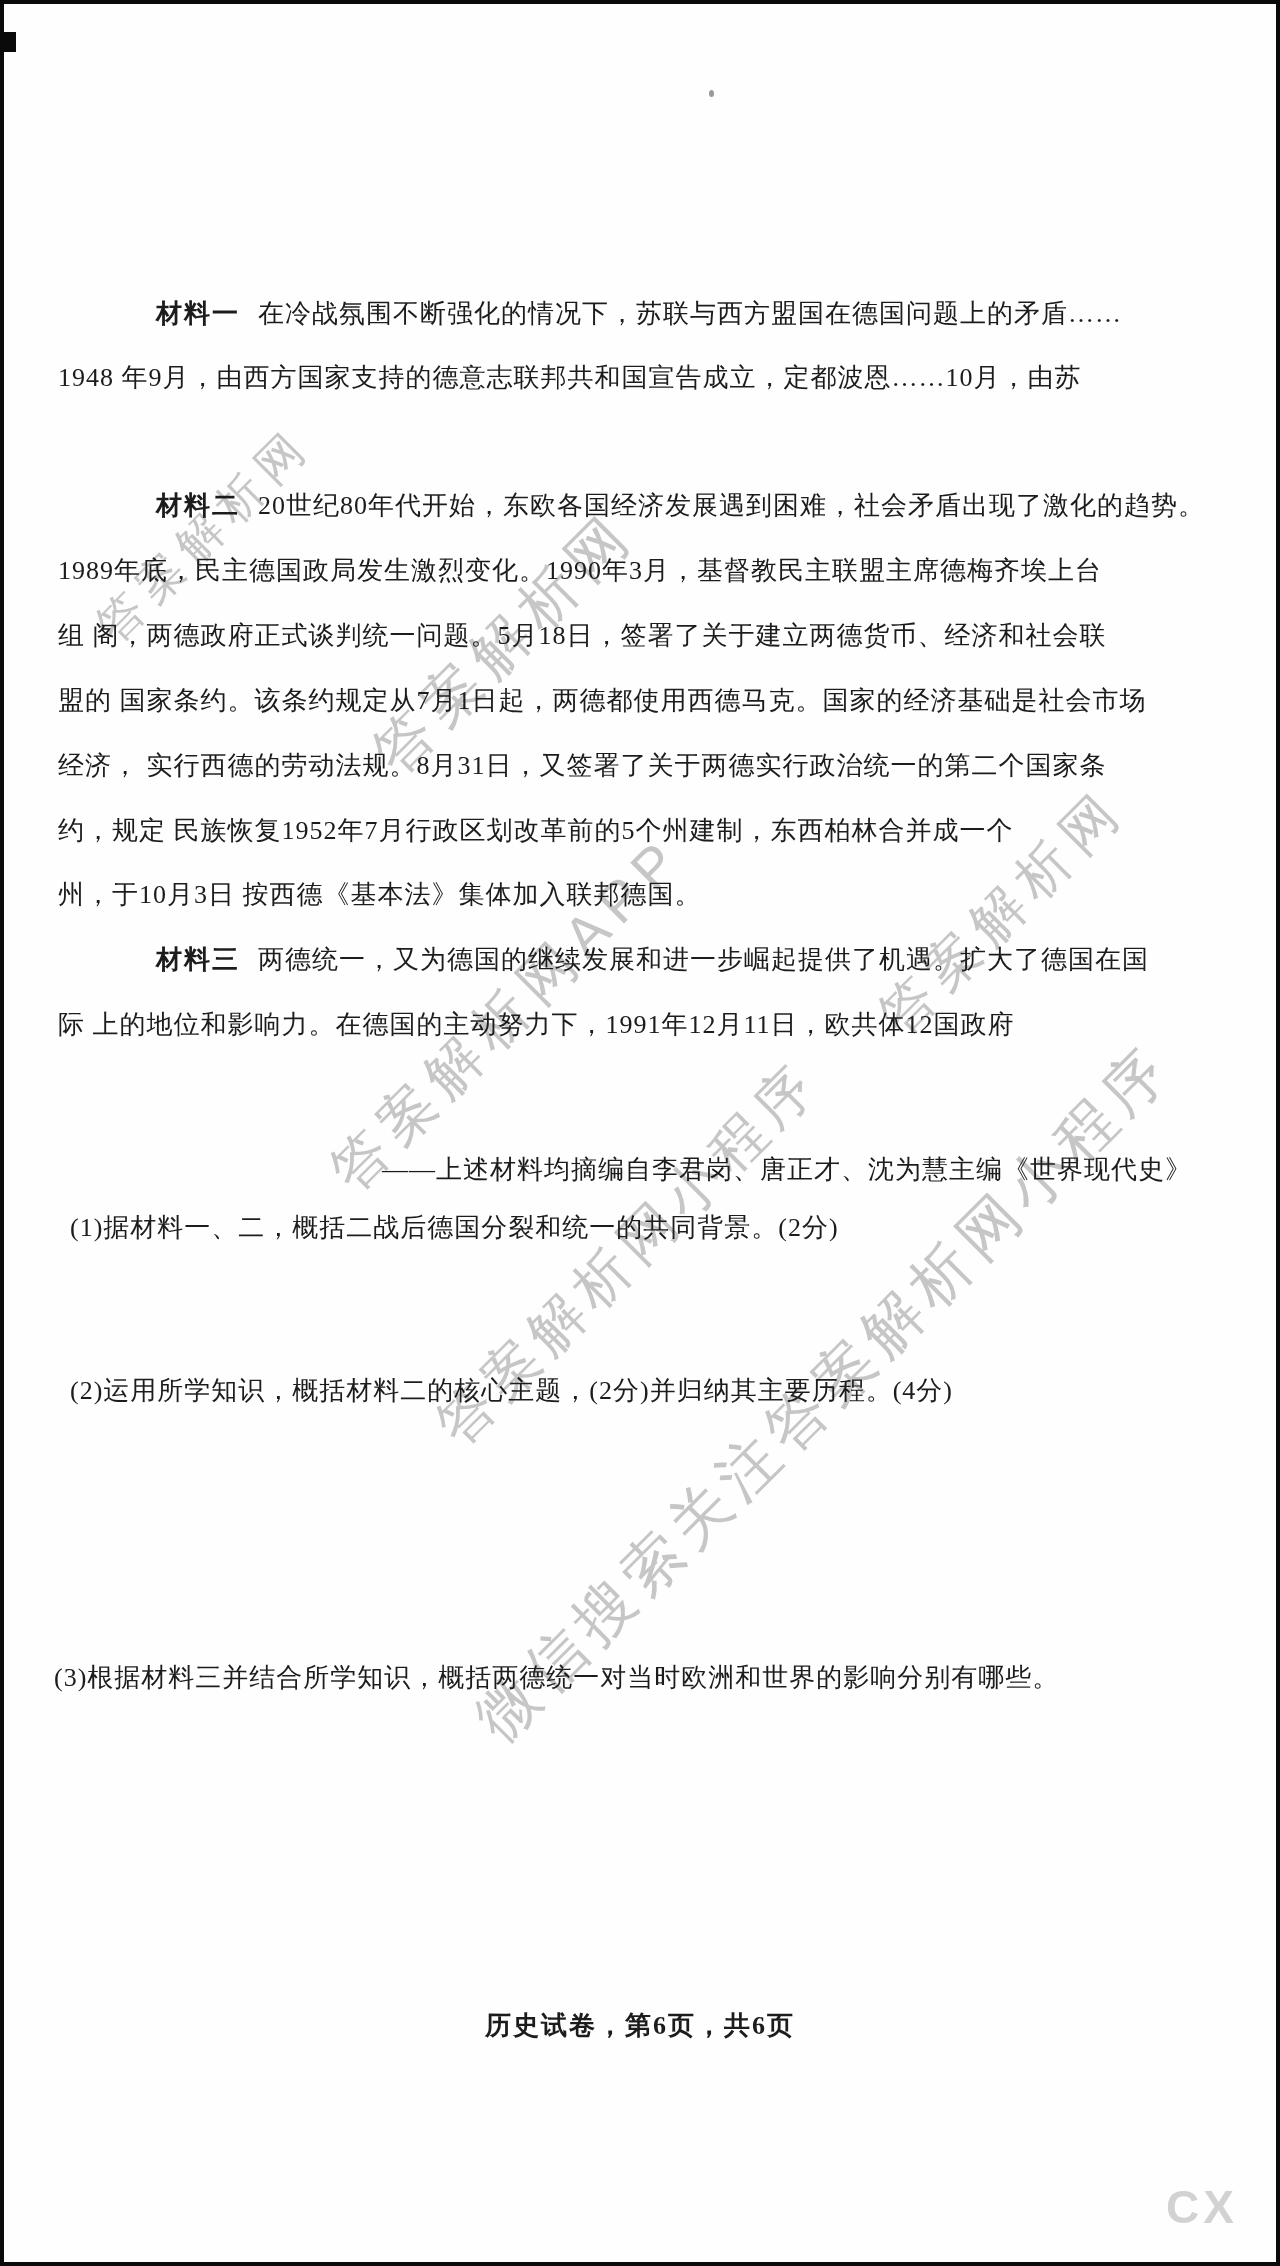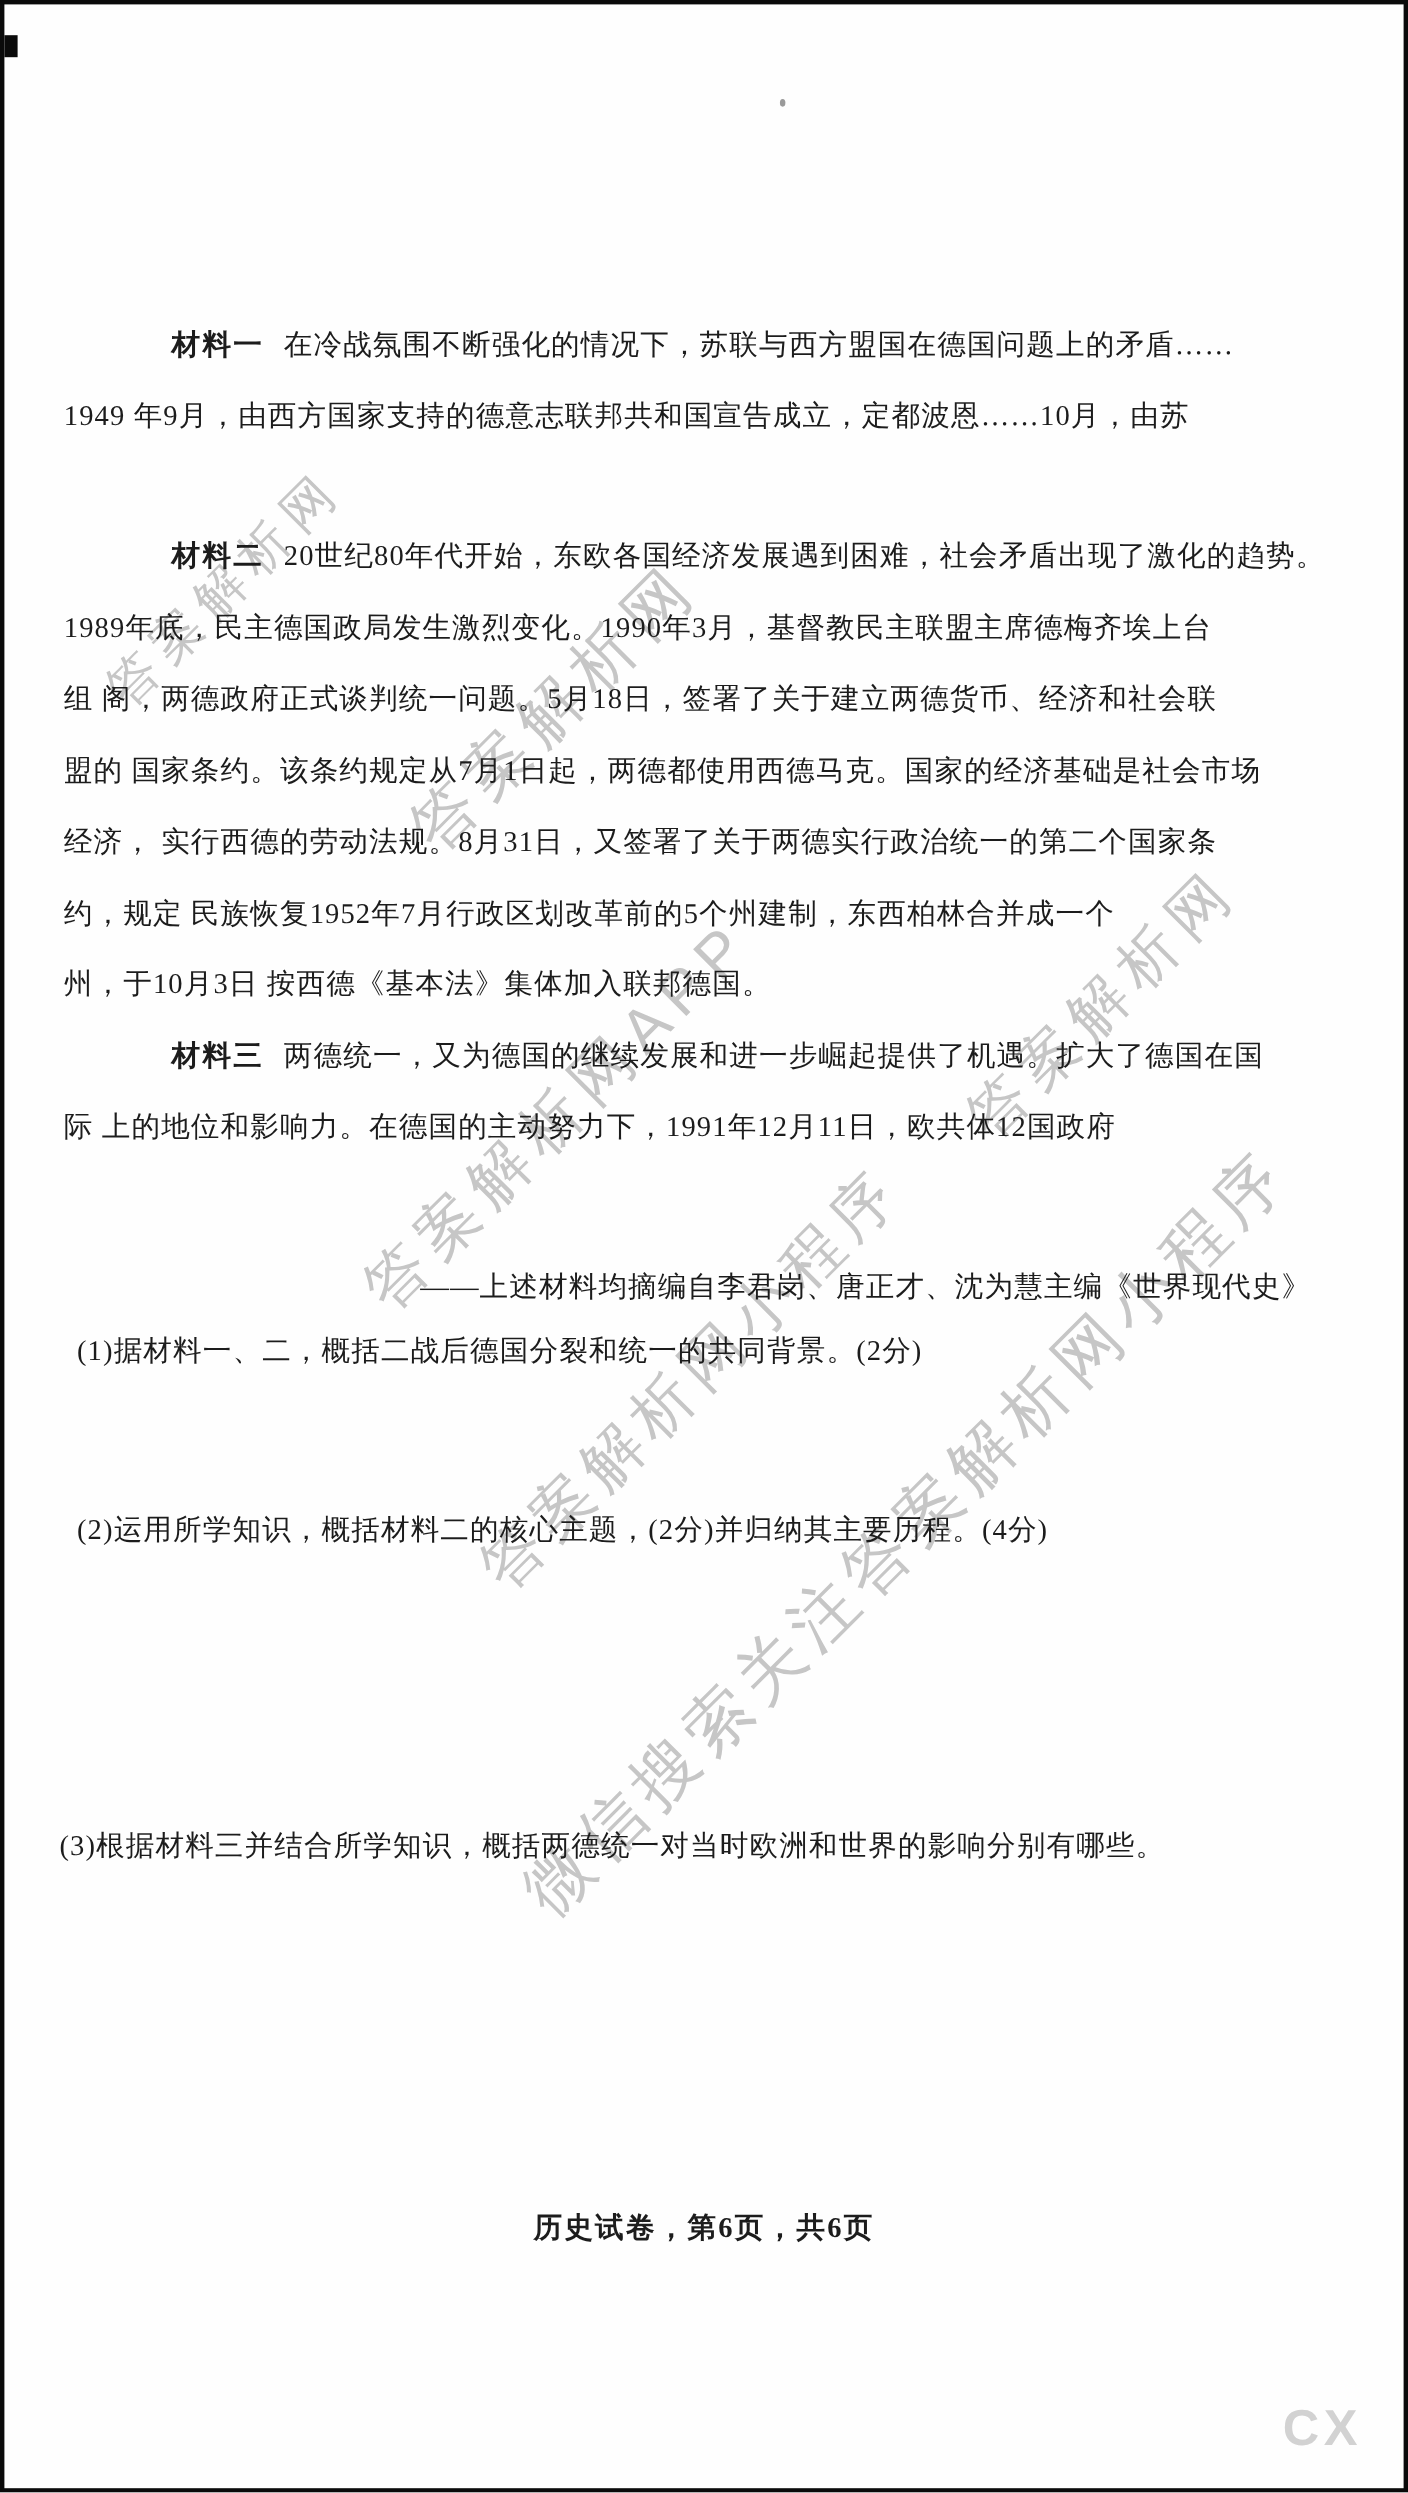--- a/index.html
+++ b/index.html
@@ -91,21 +91,21 @@
   <span class="wm wm5">微信搜索关注答案解析网小程序</span>
   <span class="wm wm6">答案解析网</span>
 
   <div class="edge-notch"></div>
   <div class="stray-dot"></div>
 
 
   <div class="line" style="left:116px;top:292px;">
     <span class="mat-label">材料一</span><span>在冷战氛围不断强化的情况下，苏联与西方盟国在德国问题上的矛盾……</span>
   </div>
-  <div class="line" style="left:54px;top:356px;">1949 年9月，由西方国家支持的德意志联邦共和国宣告成立，定都波恩……10月，由苏</div>
+  <div class="line" style="left:54px;top:356px;">1948 年9月，由西方国家支持的德意志联邦共和国宣告成立，定都波恩……10月，由苏</div>
 
   <div class="line" style="left:116px;top:484px;">
     <span class="mat-label">材料二</span><span>20世纪80年代开始，东欧各国经济发展遇到困难，社会矛盾出现了激化的趋势。</span>
   </div>
   <div class="line" style="left:54px;top:549px;">1989年底，民主德国政局发生激烈变化。1990年3月，基督教民主联盟主席德梅齐埃上台</div>
   <div class="line" style="left:54px;top:614px;">组 阁，两德政府正式谈判统一问题。5月18日，签署了关于建立两德货币、经济和社会联</div>
   <div class="line" style="left:54px;top:679px;">盟的 国家条约。该条约规定从7月1日起，两德都使用西德马克。国家的经济基础是社会市场</div>
   <div class="line" style="left:54px;top:744px;">经济， 实行西德的劳动法规。8月31日，又签署了关于两德实行政治统一的第二个国家条</div>
   <div class="line" style="left:54px;top:809px;">约，规定 民族恢复1952年7月行政区划改革前的5个州建制，东西柏林合并成一个</div>
   <div class="line" style="left:54px;top:873px;">州，于10月3日 按西德《基本法》集体加入联邦德国。</div>

